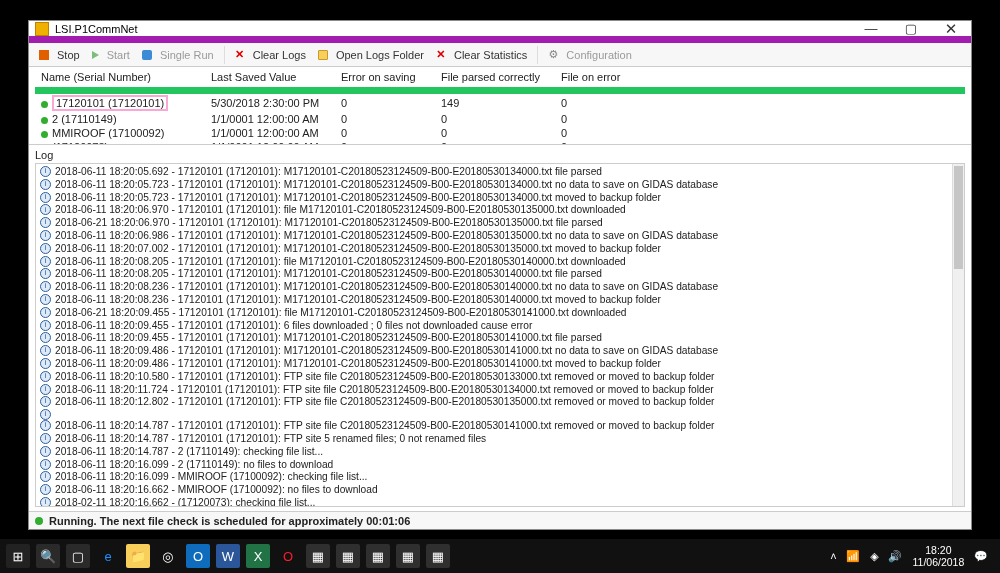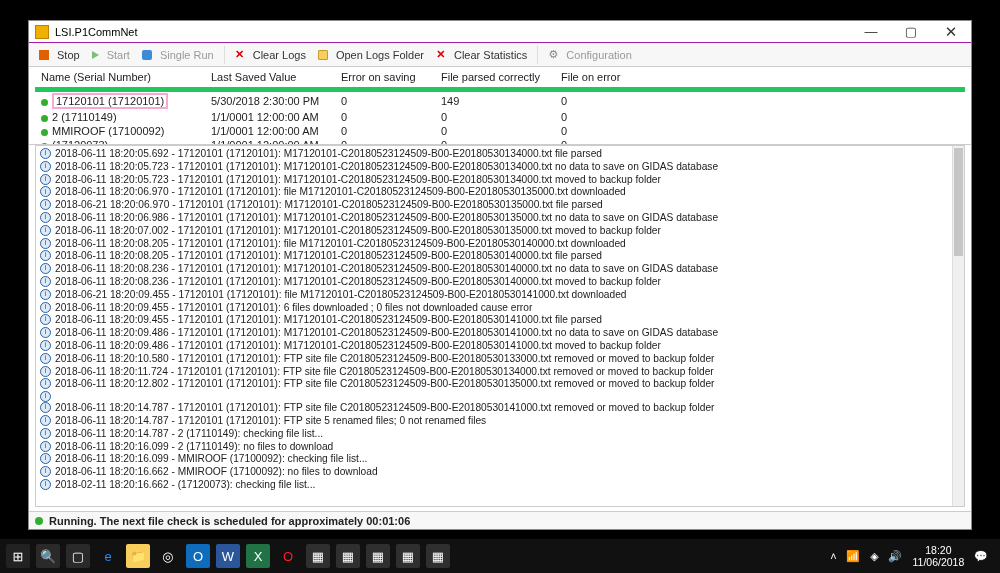--- a/index.html
+++ b/index.html
@@ -20,21 +20,21 @@
     height: 510px;
     background: #fff;
     border: 1px solid #8a8a8a;
     box-shadow: 0 4px 20px rgba(0,0,0,0.5);
     display: flex;
     flex-direction: column;
   }
   .titlebar {
     height: 22px;
     background: #fff;
-    border-bottom: 1px solid #a21caf;
+    border-bottom: 7px solid #a21caf;
     display: flex;
     align-items: center;
     padding: 0 0 0 6px;
     font-size: 11px;
   }
   .titlebar-icon {
     width: 14px; height: 14px;
     background: #f0b000;
     margin-right: 6px;
     border: 1px solid #c08000;
@@ -87,21 +87,21 @@
   table.grid {
     width: 100%;
     border-collapse: collapse;
     font-size: 11px;
   }
   .grid th {
     text-align: left;
     font-weight: normal;
     color: #222;
     padding: 2px 6px 4px 6px;
-    border-bottom: 5px solid #22c55e;
+    border-bottom: 7px solid #22c55e;
   }
   .grid td {
     padding: 1px 6px;
     white-space: nowrap;
     color: #222;
   }
   .dot {
     display: inline-block;
     width: 7px; height: 7px;
     border-radius: 50%;
@@ -270,20 +270,21 @@
             <td><span class="dot"></span>(17120073)</td>
             <td>1/1/0001 12:00:00 AM</td>
             <td>0</td>
             <td>0</td>
             <td>0</td>
           </tr>
         </tbody>
     </table>
   </div>
 
+  <div class="log-label">Log</div>
   <div class="log-area">
     <div class="log-list" id="log-list">
         <div class="log-line">
           <span class="log-ico">i</span>
           <span>2018-06-11 18:20:05.692 - 17120101 (17120101): M17120101-C20180523124509-B00-E20180530134000.txt file parsed</span>
         </div>
         <div class="log-line">
           <span class="log-ico">i</span>
           <span>2018-06-11 18:20:05.723 - 17120101 (17120101): M17120101-C20180523124509-B00-E20180530134000.txt no data to save on GIDAS database</span>
         </div>

